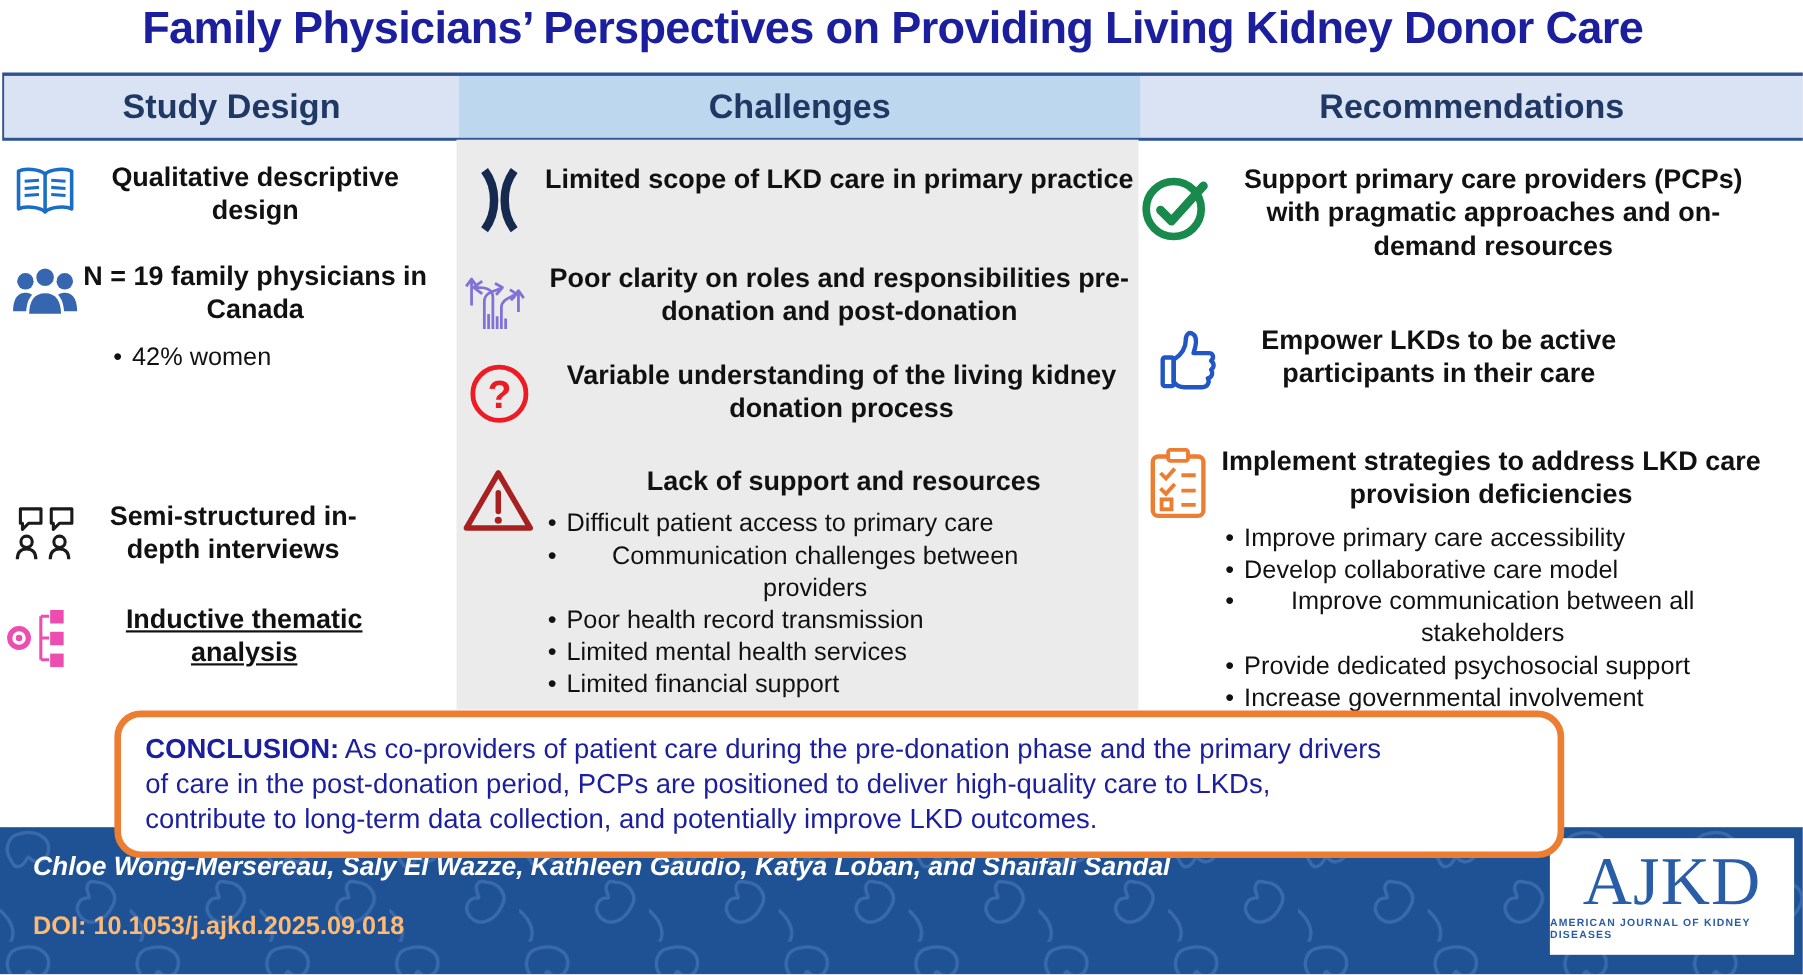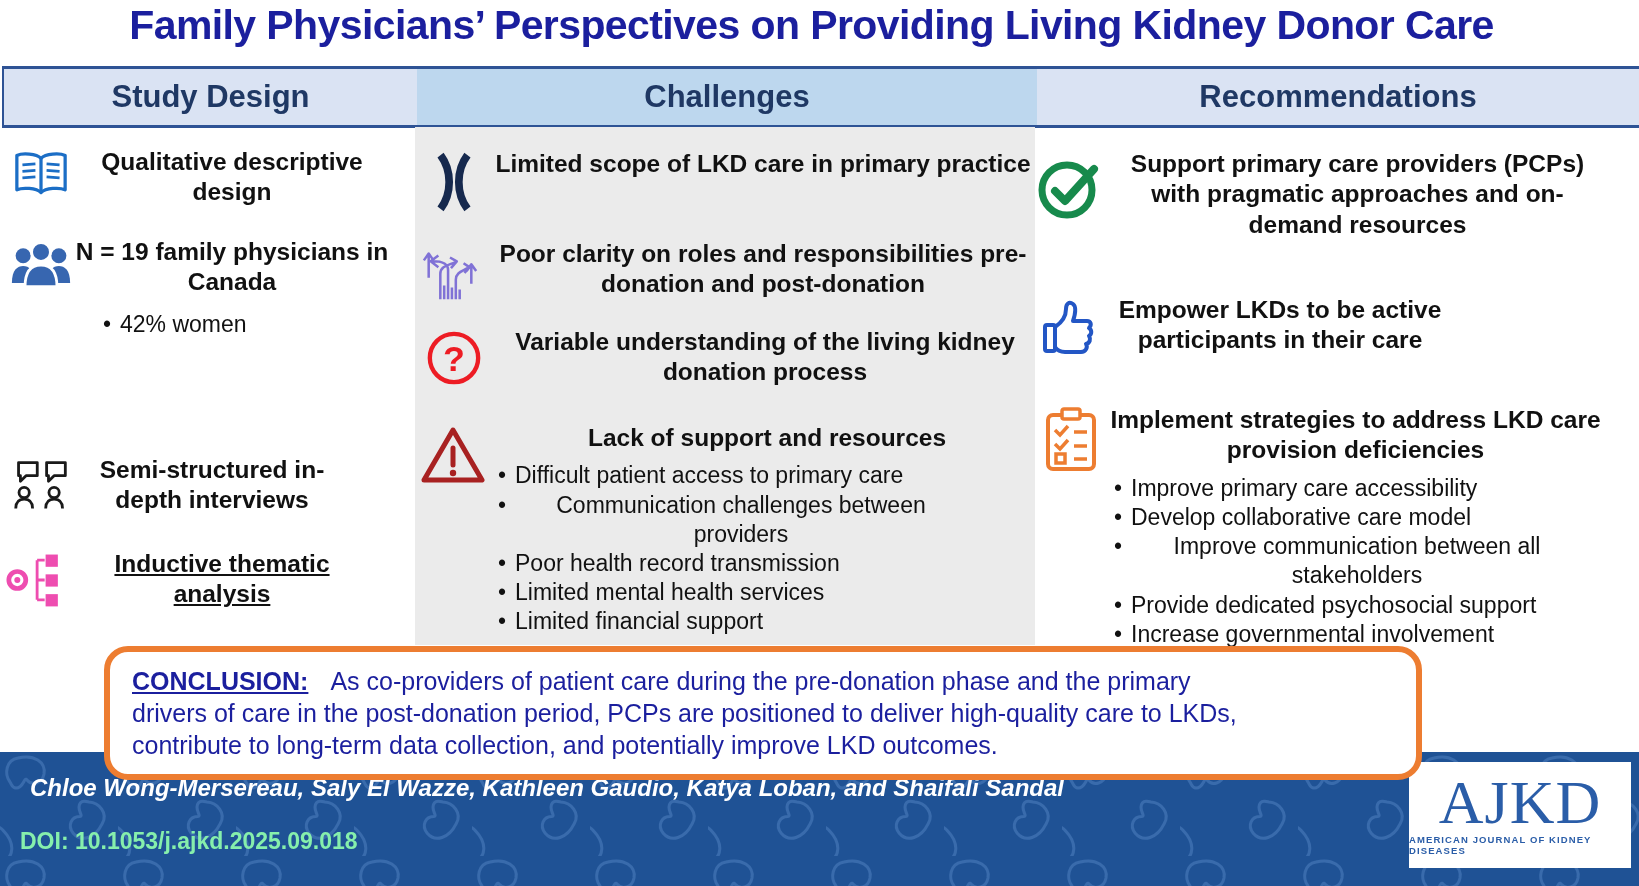--- a/index.html
+++ b/index.html
@@ -32,28 +32,28 @@
   .h{font-weight:700;font-size:24.5px;line-height:1.24;color:#111;}
   .blist{list-style:none;margin:8px 0 0 0;padding:0;}
   .blist li{display:flex;font-size:23px;font-weight:400;line-height:1.27;color:#111;}
   .blist li::before{content:"\2022";flex:none;width:26px;text-align:center;}
 
   
   .conclusion{position:absolute;left:104px;top:646px;width:1318px;min-height:134px;box-sizing:border-box;
               background:#fff;border:6px solid #ed7d31;border-radius:24px;z-index:6;
               padding:13px 150px 12px 22px;}
   .conclusion p{margin:0;font-size:25px;line-height:1.28;color:#1b1f9e;}
-  .conclusion b{font-weight:700;margin-right:22px;text-decoration:underline;}
+  .conclusion b{font-weight:700;margin-right:5px;}
 
   
   .footer{position:absolute;left:0;top:752px;width:1639px;height:134px;background:#1f5295;z-index:2;}
   .footer svg.pattern{position:absolute;left:0;top:0;}
   .authors{position:absolute;left:30px;top:22px;z-index:3;color:#fff;
            font-size:24px;font-weight:700;font-style:italic;}
-  .doi{position:absolute;left:20px;top:76px;z-index:3;color:#86efac;font-size:23px;font-weight:700;}
+  .doi{position:absolute;left:30px;top:76px;z-index:3;color:#fdba74;font-size:23px;font-weight:700;}
   .logo{position:absolute;right:8px;top:10px;width:222px;height:106px;background:#fff;z-index:3;
         display:flex;flex-direction:column;align-items:center;justify-content:center;}
   .logo-acronym{font-family:"Liberation Serif",serif;font-size:62px;line-height:0.92;
                 color:#2a5da8;letter-spacing:1px;}
   .logo-sub{font-size:9.5px;letter-spacing:1.1px;color:#2a5da8;margin-top:3px;font-weight:700;}
 </style>
 </head>
 <body>
 
 <div class="canvas">
@@ -191,21 +191,21 @@
     <div class="item" style="top:22px;left:2px;">
       <span class="icon" style="width:68px;margin-top:8px;">
         <svg width="66" height="62" viewBox="0 0 66 62">
           <circle cx="29" cy="33" r="25" fill="none" stroke="#178a4c" stroke-width="7"></circle>
           <path d="M17 34 L27 44 L56 12" fill="none" stroke="#178a4c" stroke-width="8" stroke-linecap="round" stroke-linejoin="round"></path>
         </svg>
       </span>
       <div class="h" style="width:505px;">Support primary care providers (PCPs) with pragmatic approaches and on-demand resources</div>
     </div>
 
-    <div class="item" style="top:168px;left:2px;">
+    <div class="item" style="top:168px;left:14px;gap:16px;">
       <span class="icon" style="width:68px;">
         <svg width="60" height="62" viewBox="0 0 60 62" fill="none" stroke="#2356c5" stroke-width="4" stroke-linejoin="round">
           <rect x="4" y="28" width="10" height="26" rx="2"></rect>
           <path d="M14 50 C16 53 20 55 24 55 H40 C45 55 47 50 45 47 C49 46 50 42 48 39 C51 37 51 33 48 31 C51 28 50 24 46 24 H32 C34 18 36 10 32 7 C28 4 25 7 25 12 C25 20 20 26 14 30 Z"></path>
         </svg>
       </span>
       <div class="h" style="width:350px;">Empower LKDs to be active participants in their care</div>
     </div>
 
     <div class="item" style="top:278px;left:4px;">

